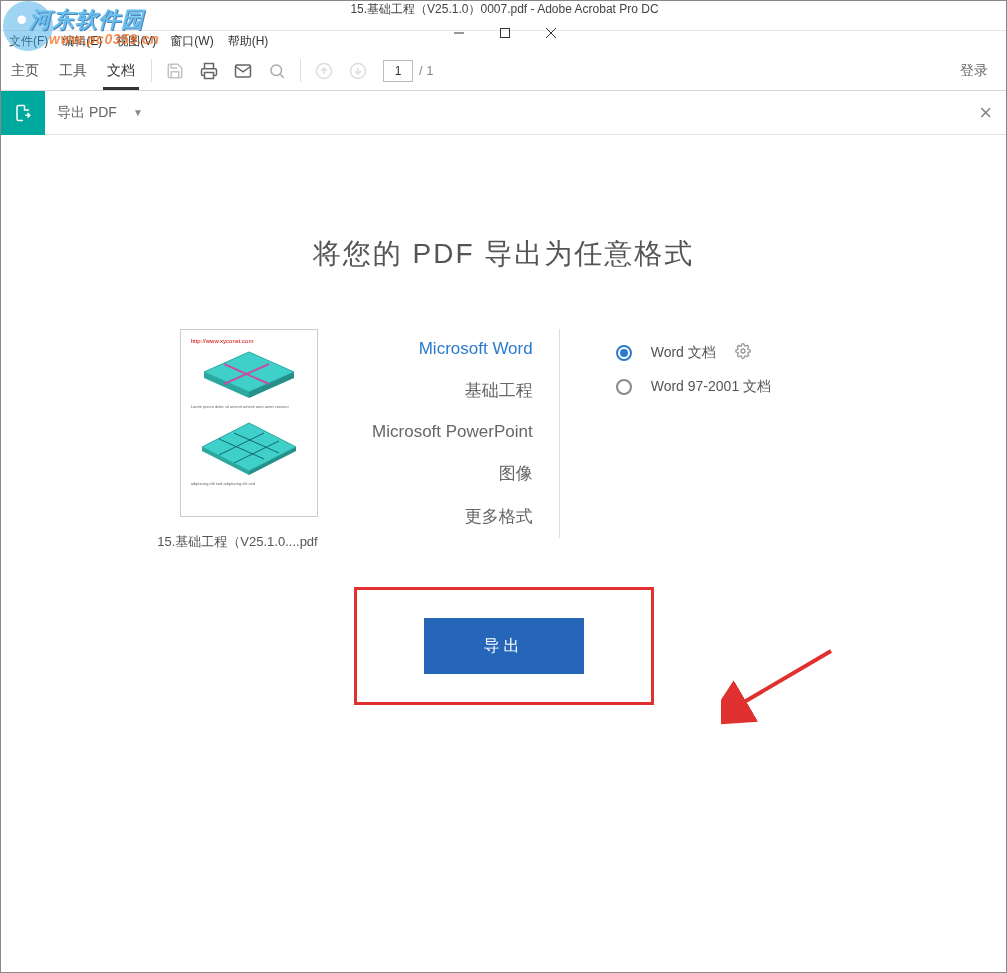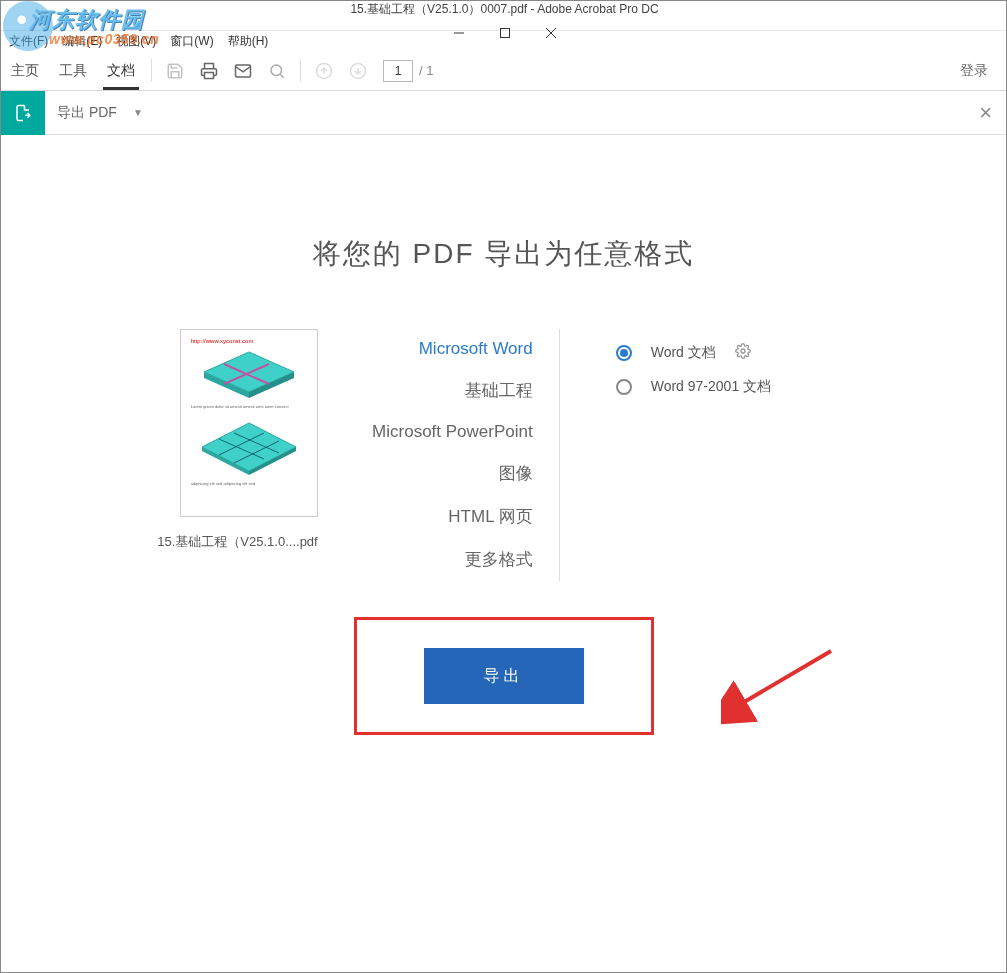--- a/index.html
+++ b/index.html
@@ -209,21 +209,20 @@
         <div style="font-size:4px;color:#666;line-height:5px;padding:0 4px;text-align:left;">adipiscing elit sed adipiscing elit sed</div>
       </div>
       <div class="thumb-caption">15.基础工程（V25.1.0....pdf</div>
     </div>
 
     <div class="fmt-col">
       <div class="fmt-item active">Microsoft Word</div>
       <div class="fmt-item">基础工程</div>
       <div class="fmt-item">Microsoft PowerPoint</div>
       <div class="fmt-item">图像</div>
-      <div class="fmt-item">HTML 网页</div>
       <div class="fmt-item">更多格式</div>
     </div>
 
     <div class="opt-col">
       <div class="radio-row active">
         <span class="radio"></span>
         <span>Word 文档</span>
         <span class="gear">
           <svg width="16" height="16" viewBox="0 0 24 24" fill="none" stroke="#999" stroke-width="2">
               <circle cx="12" cy="12" r="3"></circle>

